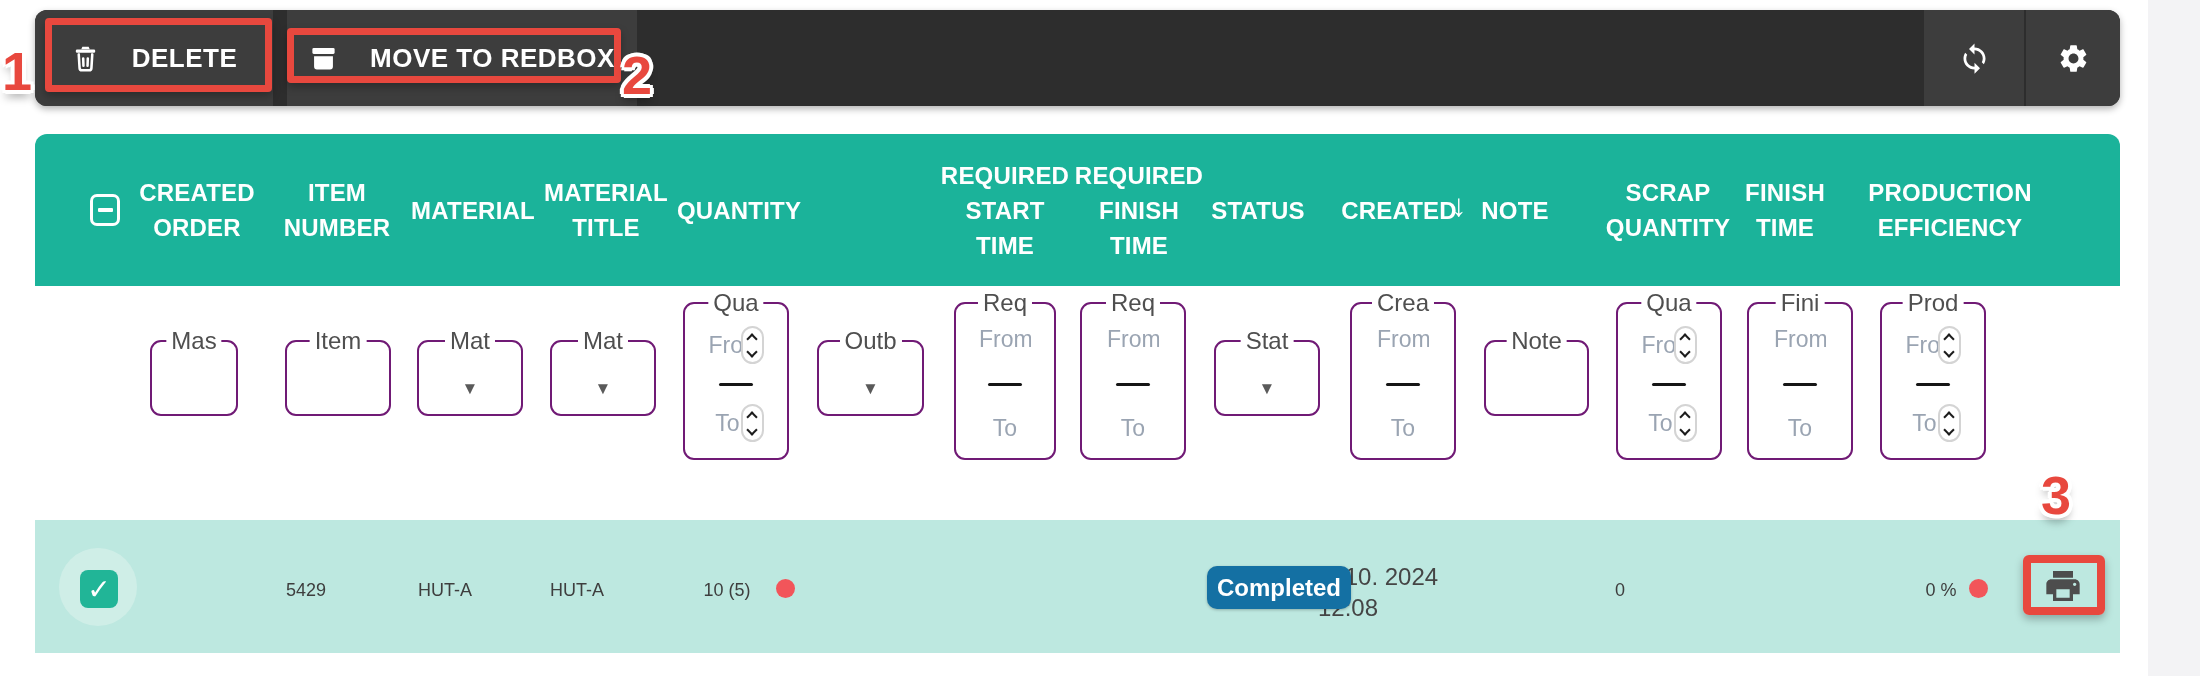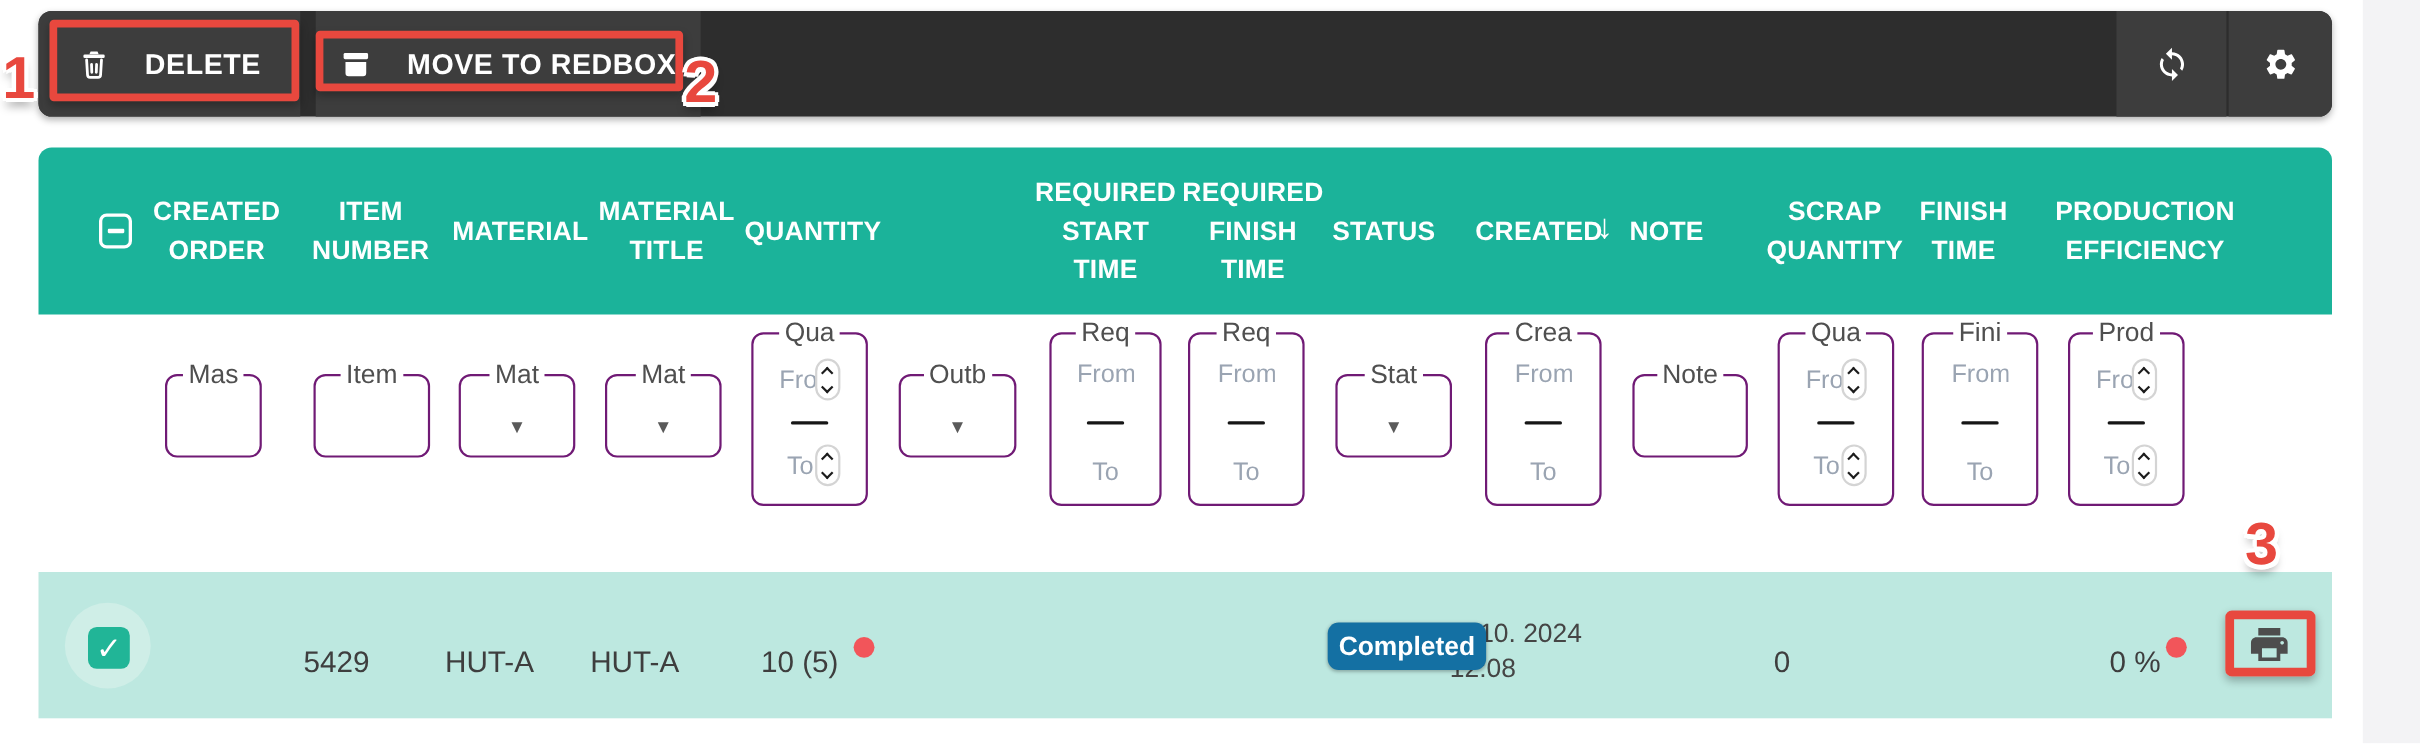--- a/index.html
+++ b/index.html
@@ -88,22 +88,22 @@
   .chev.up { transform:rotate(-135deg); margin-top:3px; }
   .chev.down { transform:rotate(45deg); margin-bottom:3px; }
 
   
   .trow { position:absolute; left:35px; top:520px; width:2085px; height:133px; background:#bde8e0; }
   .halo { position:absolute; left:24px; top:28px; width:78px; height:78px;
     border-radius:50%; background:#cfeee7; }
   .rcheck { position:absolute; left:45px; top:50px; width:38px; height:38px;
     border-radius:8px; background:#21b597; color:#fff; display:flex; align-items:center;
     justify-content:center; font-size:28px; font-weight:700; cursor:pointer; }
-  .rcell { position:absolute; top:16px; height:133px; display:flex; align-items:center;
-    justify-content:center; font-size:27px; color:#3e3e3e; }
+  .rcell { position:absolute; top:4px; height:133px; display:flex; align-items:center;
+    justify-content:center; font-size:18px; color:#3e3e3e; }
   .rc-item{left:211px;width:120px}
   .rc-material{left:350px;width:120px}
   .rc-mattitle{left:482px;width:120px}
   .rc-qty{left:632px;width:120px}
   .rc-scrap{left:1525px;width:120px}
   .rc-eff{left:1846px;width:120px}
   .dot { position:absolute; width:19px; height:19px; border-radius:50%; background:#f2555a; top:59px; }
   .dot-qty{left:741px} .dot-eff{left:1934px}
   .badge { position:absolute; left:1172px; top:46px; width:144px; height:43px;
     background:#1470a3; border-radius:10px; color:#fff; font-size:24px; font-weight:700;

